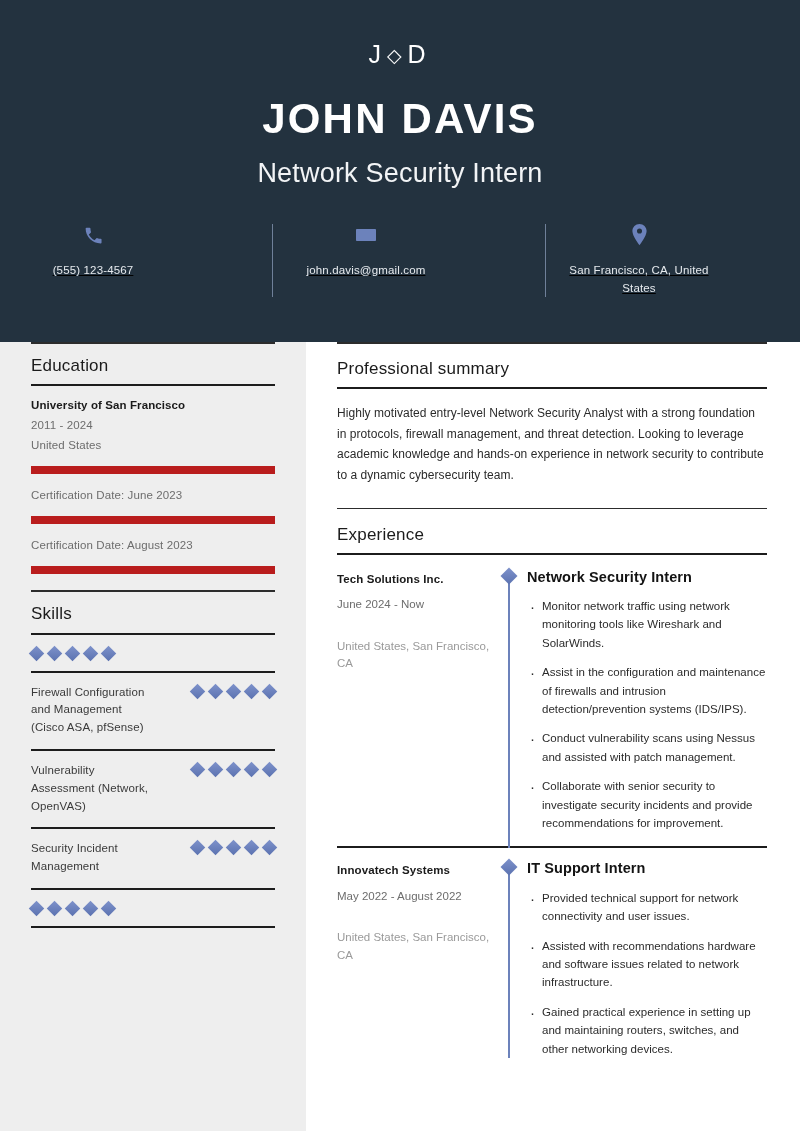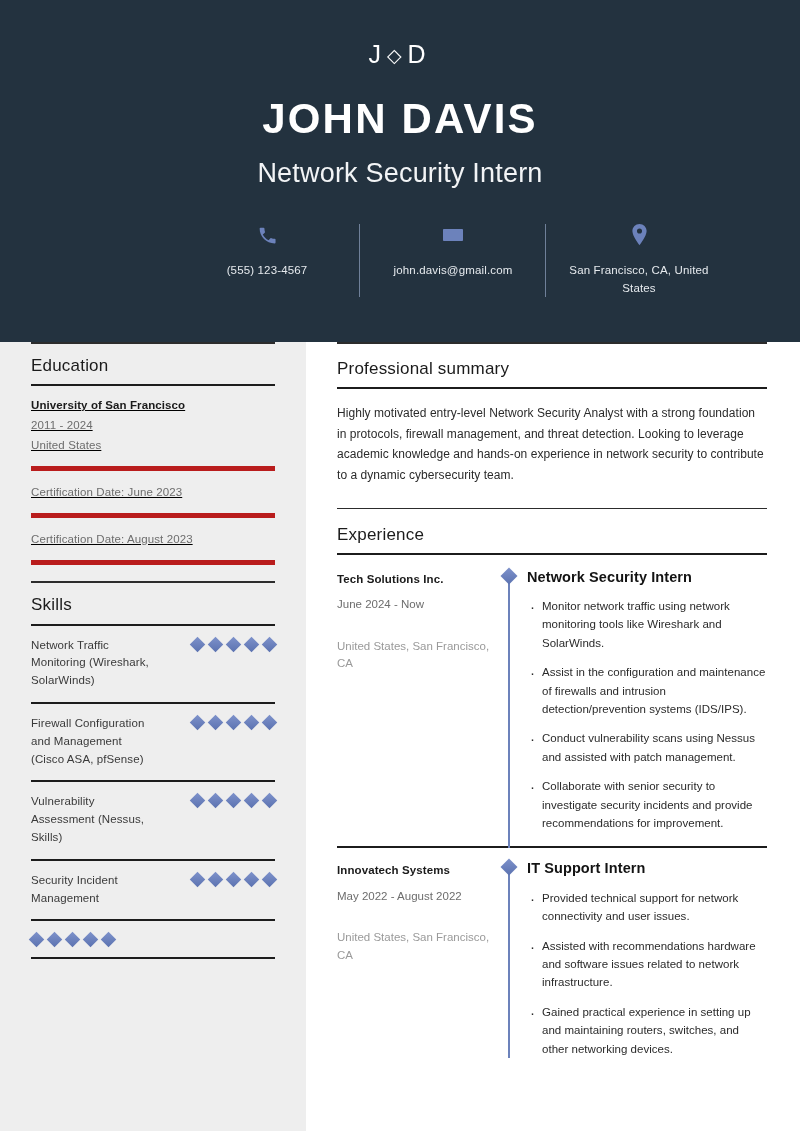--- a/index.html
+++ b/index.html
@@ -62,22 +62,23 @@
     letter-spacing: 0.2px;
     line-height: 1.1;
   }
 
   .contacts {
     position: absolute;
     left: 0;
     top: 222px;
     width: 732px;
     display: flex;
-    justify-content: flex-end;
+    justify-content: space-between;
     align-items: flex-start;
+    text-decoration: underline;
   }
   .contact-col {
     width: 186px;
     padding: 0 8px;
     text-align: center;
     position: relative;
   }
   .contact-col + .contact-col::before {
     content: "";
     position: absolute;
@@ -136,22 +137,21 @@
   .sec-head h2 {
     font-size: 17px;
     font-weight: 400;
     color: #1b1b1b;
     letter-spacing: 0.2px;
     line-height: 1.2;
   }
 
   .edu-entry {
     padding: 11px 0 11px 0;
-    border-bottom: 5px solid #b91c1c;
-    text-decoration: underline;
+    border-bottom: 8px solid #b91c1c;
   }
   .edu-school {
     font-size: 11.5px;
     font-weight: 700;
     color: #1a1a1a;
     line-height: 1.5;
     letter-spacing: 0.1px;
   }
   .edu-line {
     font-size: 11.5px;
@@ -397,41 +397,40 @@
         <div class="edu-line">Certification Date: August 2023</div>
       </div>
     </div>
 
     <div class="sec-head" style="margin-top:16px;">
       <h2>Skills</h2>
     </div>
 
     <div class="skills-block">
       <div class="skill-row">
-        <div class="skill-name">Network Traffic Monitoring (Wireshark, SolarWinds)</div>
         <div class="skill-dots">
           <span class="dia"></span>
           <span class="dia"></span>
           <span class="dia"></span>
           <span class="dia"></span>
           <span class="dia"></span>
         </div>
       </div>
       <div class="skill-row">
         <div class="skill-name">Firewall Configuration and Management (Cisco ASA, pfSense)</div>
         <div class="skill-dots">
           <span class="dia"></span>
           <span class="dia"></span>
           <span class="dia"></span>
           <span class="dia"></span>
           <span class="dia"></span>
         </div>
       </div>
       <div class="skill-row">
-        <div class="skill-name">Vulnerability Assessment (Nessus, Skills)</div>
+        <div class="skill-name">Vulnerability Assessment (Network, OpenVAS)</div>
         <div class="skill-dots">
           <span class="dia"></span>
           <span class="dia"></span>
           <span class="dia"></span>
           <span class="dia"></span>
           <span class="dia"></span>
         </div>
       </div>
       <div class="skill-row">
         <div class="skill-name">Security Incident Management</div>

